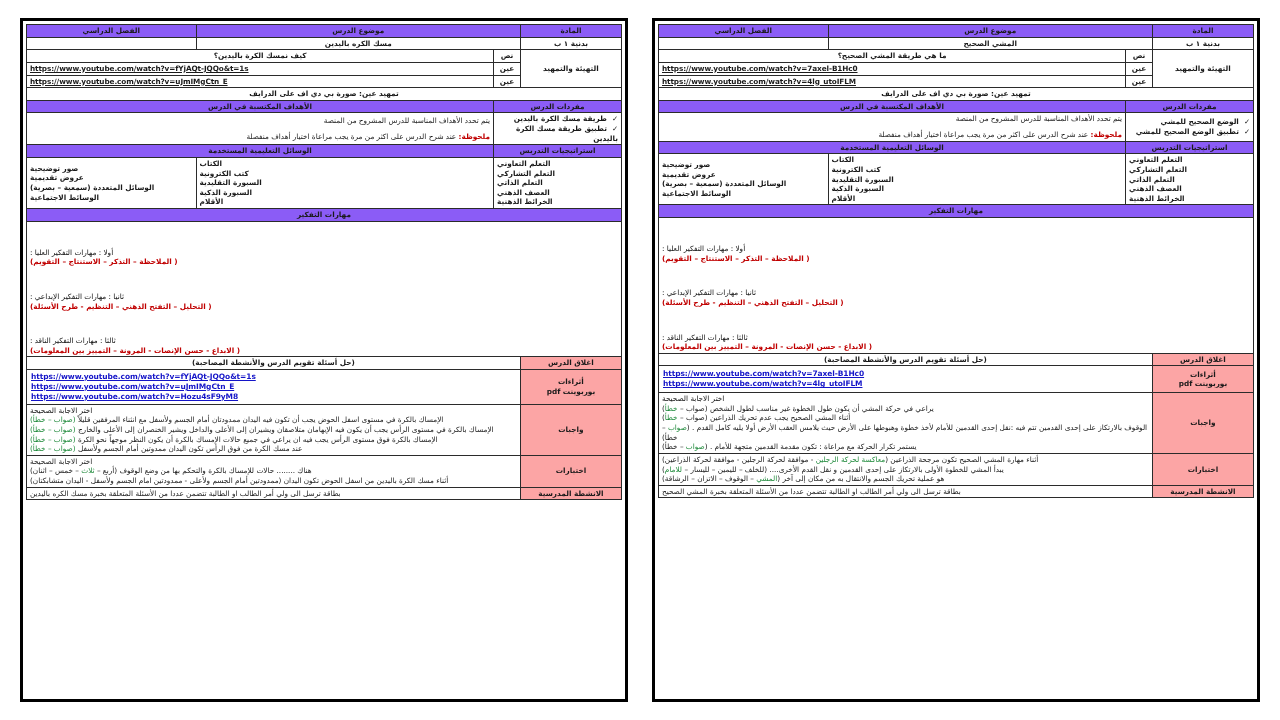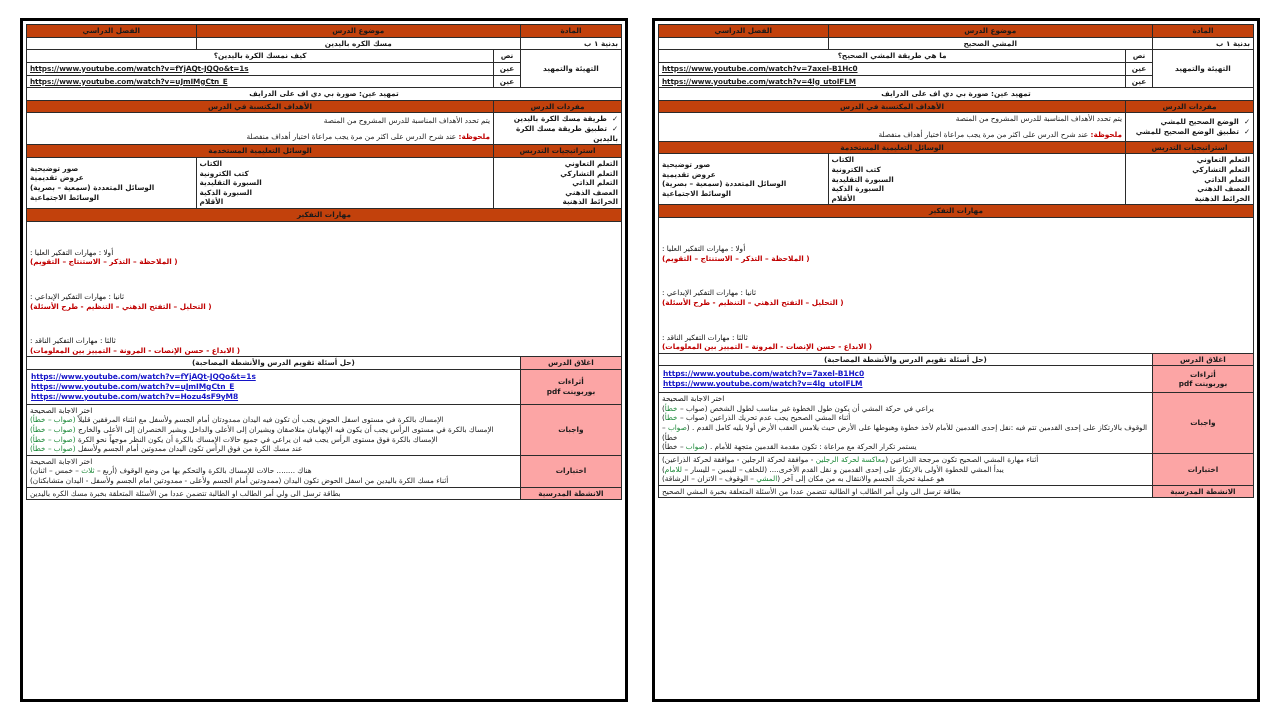--- a/index.html
+++ b/index.html
@@ -37,28 +37,29 @@
   table.plan td{
     border:1px solid #2b2b2b;
     padding:1px 3px;
     vertical-align:middle;
     font-size:7.3px;
     line-height:1.32;
     color:#1a1a1a;
   }
   
   .hdr{
-    background:#c2410c;
+    background:#8b5cf6;
     color:#c00000;
     font-weight:bold;
     text-align:center;
     font-size:8.4px;
     padding:3px 2px;
   }
   .subj{
+    text-align:center;
     font-weight:bold;
     color:#0b5fa5;
     font-size:8.4px;
     padding:3px 2px;
   }
   .topic{
     text-align:center;
     font-weight:bold;
     color:#1a9ea0;
     font-size:8.4px;
@@ -121,21 +122,21 @@
     font-size:7.3px;
     line-height:1.9;
     text-align:right;
     padding:6px 8px;
   }
   .goals .note{color:#c00000;font-weight:bold;}
   .strat{
     font-size:7.3px;
     font-weight:bold;
     line-height:1.55;
-    text-align:right;
+    text-align:left;
     padding:3px 6px 3px 3px;
   }
   .aids2{
     font-size:7.3px;
     font-weight:bold;
     line-height:1.55;
     text-align:left;
     padding:3px 4px;
   }
   .think{

